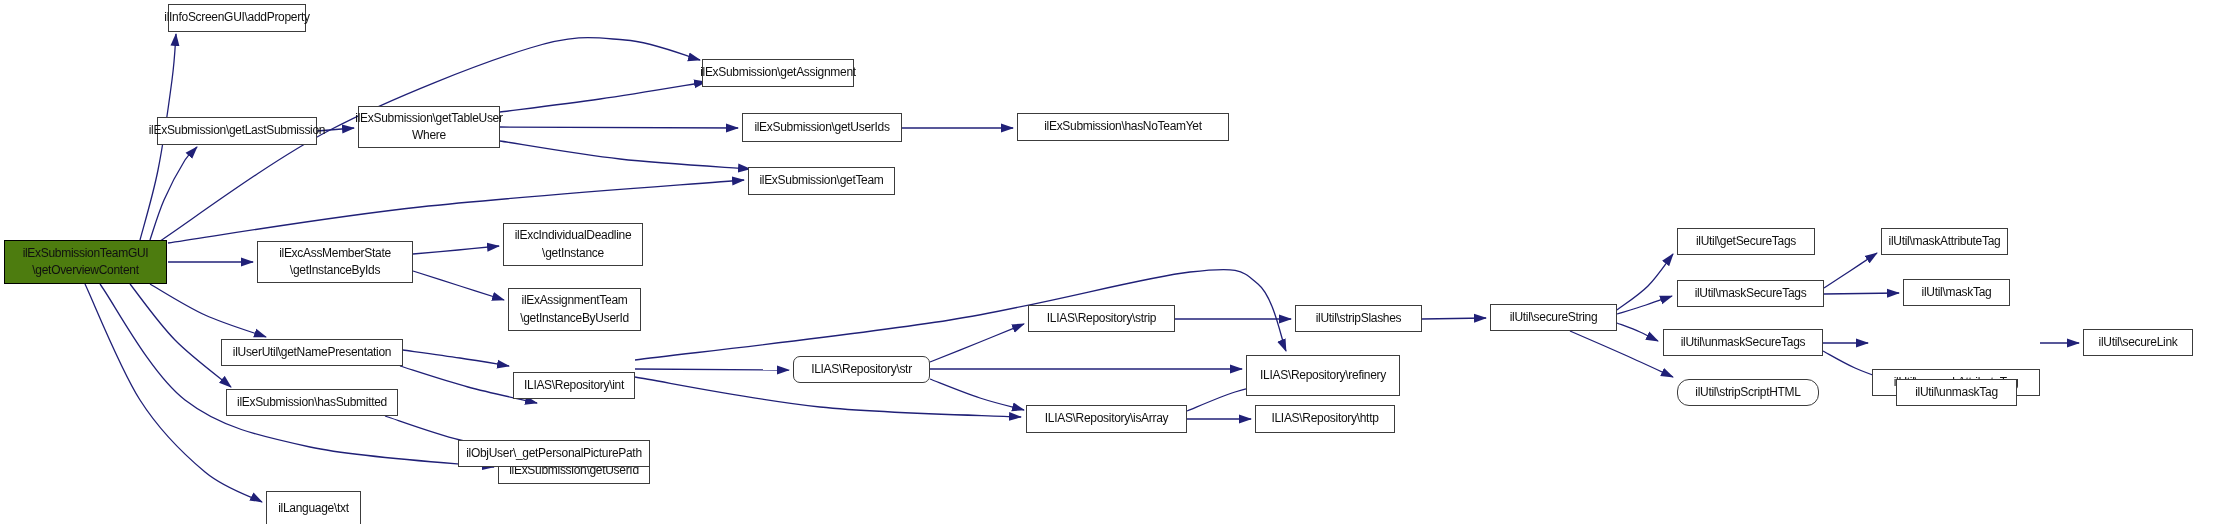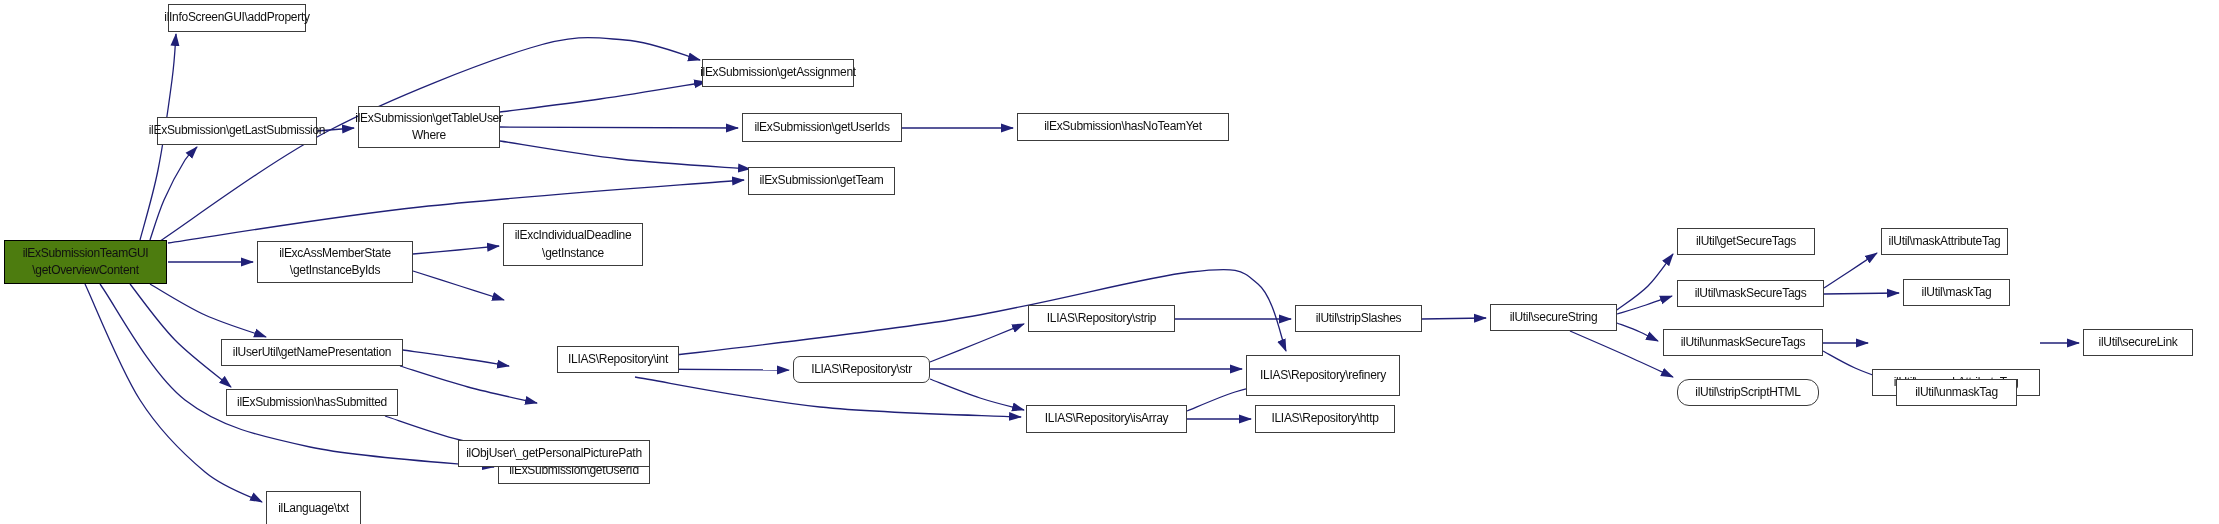--- a/index.html
+++ b/index.html
@@ -86,22 +86,24 @@
     <div class="node" style="left: 358px; top: 106px; width: 142px; height: 42px;">ilExSubmission\getTableUser
 Where</div>
     <div class="node" style="left: 702px; top: 59px; width: 152px; height: 28px;">ilExSubmission\getAssignment</div>
     <div class="node" style="left: 742px; top: 113px; width: 160px; height: 29px;">ilExSubmission\getUserIds</div>
     <div class="node" style="left: 1017px; top: 113px; width: 212px; height: 28px;">ilExSubmission\hasNoTeamYet</div>
     <div class="node" style="left: 748px; top: 167px; width: 147px; height: 28px;">ilExSubmission\getTeam</div>
     <div class="node" style="left: 503px; top: 223px; width: 140px; height: 43px;">ilExcIndividualDeadline
 \getInstance</div>
     <div class="node" style="left: 257px; top: 241px; width: 156px; height: 42px;">ilExcAssMemberState
 \getInstanceByIds</div>
+    <div class="node" style="left: 508px; top: 288px; width: 133px; height: 43px;">ilExAssignmentTeam
+\getInstanceByUserId</div>
     <div class="node" style="left: 221px; top: 339px; width: 182px; height: 27px;">ilUserUtil\getNamePresentation</div>
-    <div class="node" style="left: 513px; top: 346px; width: 122px; height: 27px; margin-left: 44px;">ILIAS\Repository\int</div>
+    <div class="node" style="left: 513px; top: 372px; width: 122px; height: 27px;">ILIAS\Repository\int</div>
     <div class="node" style="left: 793px; top: 356px; width: 137px; height: 27px; border-radius: 7px;">ILIAS\Repository\str</div>
     <div class="node" style="left: 1028px; top: 305px; width: 147px; height: 27px;">ILIAS\Repository\strip</div>
     <div class="node" style="left: 1246px; top: 355px; width: 154px; height: 41px;">ILIAS\Repository\refinery</div>
     <div class="node" style="left: 1026px; top: 405px; width: 161px; height: 28px;">ILIAS\Repository\isArray</div>
     <div class="node" style="left: 1255px; top: 405px; width: 140px; height: 28px;">ILIAS\Repository\http</div>
     <div class="node" style="left: 1295px; top: 305px; width: 127px; height: 27px;">ilUtil\stripSlashes</div>
     <div class="node" style="left: 1490px; top: 304px; width: 127px; height: 27px;">ilUtil\secureString</div>
     <div class="node" style="left: 1677px; top: 228px; width: 138px; height: 27px;">ilUtil\getSecureTags</div>
     <div class="node" style="left: 1677px; top: 280px; width: 147px; height: 27px;">ilUtil\maskSecureTags</div>
     <div class="node" style="left: 1663px; top: 329px; width: 160px; height: 27px;">ilUtil\unmaskSecureTags</div>

